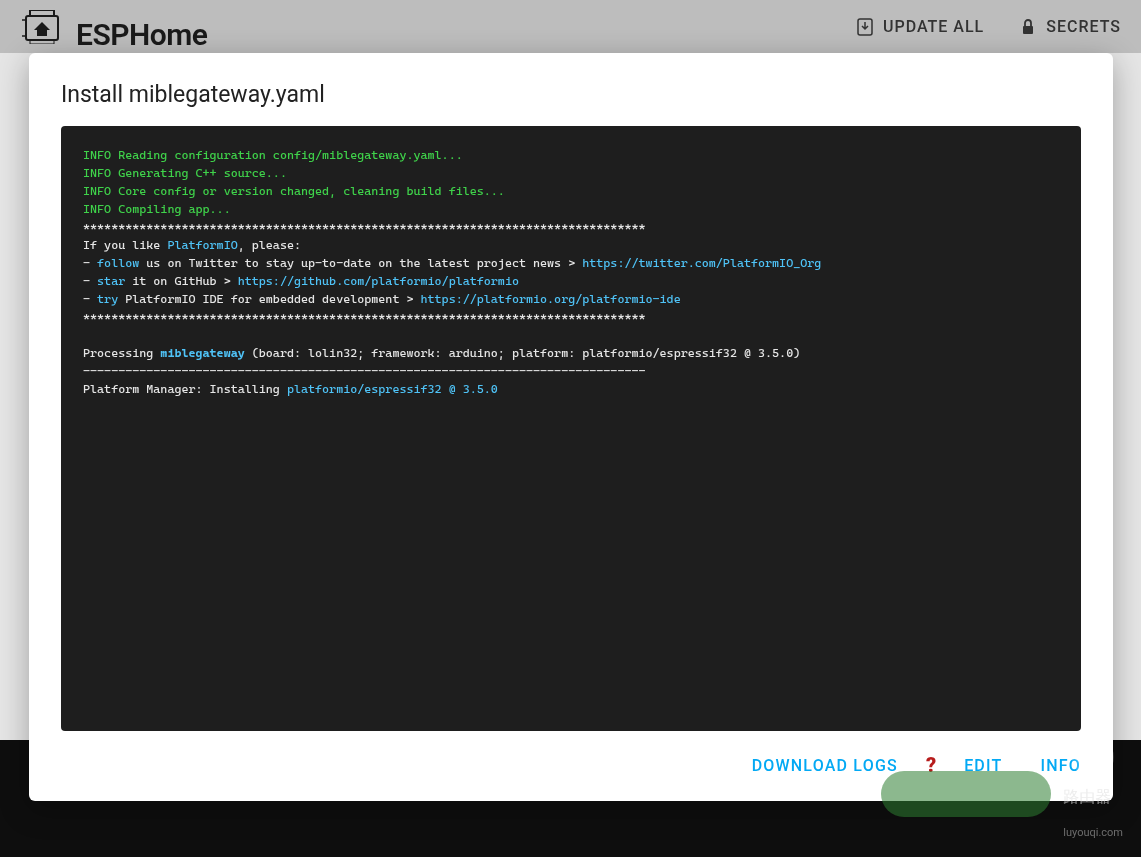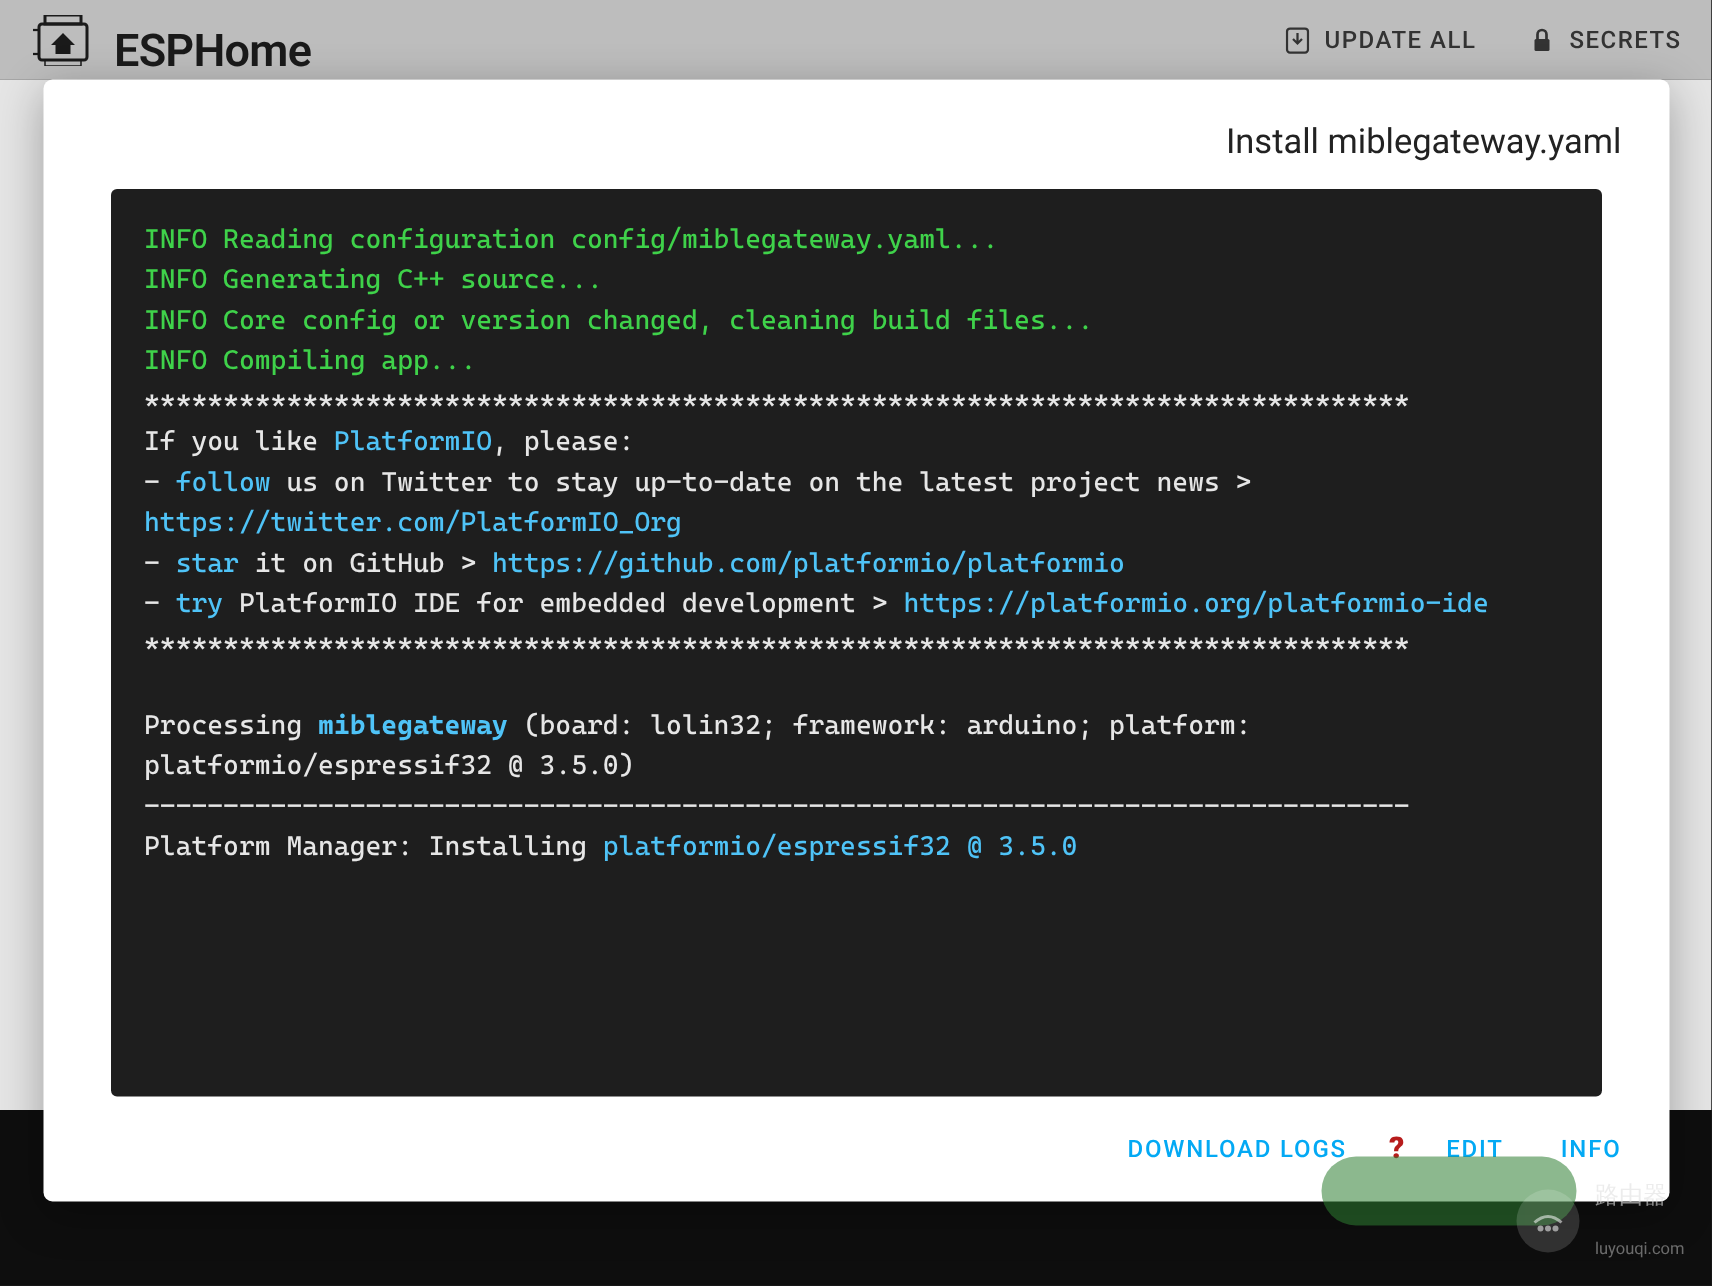--- a/index.html
+++ b/index.html
@@ -62,36 +62,35 @@
   position: absolute;
   top: 53px;
   left: 29px;
   width: 1084px;
   height: 748px;
   background: #ffffff;
   border-radius: 6px;
   box-shadow: 0 8px 30px rgba(0,0,0,0.3);
   display: flex;
   flex-direction: column;
-  align-items: flex-end;
 }
 .dialog-title {
   padding: 28px 32px 18px;
   font-size: 23px;
   font-weight: 400;
   color: #222;
 }
 .terminal {
-  margin: 0 45px;
+  margin: 0 32px;
   background: #1e1e1e;
   border-radius: 4px;
   flex: 1;
   padding: 20px 22px;
   font-family: "Cascadia Mono", Consolas, "Courier New", monospace;
-  font-size: 18px;
+  font-size: 12px;
   line-height: 1.5;
   color: #e6e6e6;
   overflow: hidden;
   white-space: pre-wrap;
 }
 .t-info { color: #3fd24a; }
 .t-link { color: #4fc3f7; }
 .t-bold { font-weight: 700; }
 .dialog-actions {
   display: flex;
@@ -116,20 +115,21 @@
   margin-right: -10px;
 }
 .watermark {
   position: absolute;
   right: 18px;
   bottom: 18px;
   display: flex;
   align-items: center;
   gap: 10px;
   opacity: 0.6;
+  flex-direction: column;
 }
 .watermark-circle {
   width: 42px;
   height: 42px;
   border-radius: 50%;
   background: rgba(255,255,255,0.25);
   display: flex;
   align-items: center;
   justify-content: center;
 }

